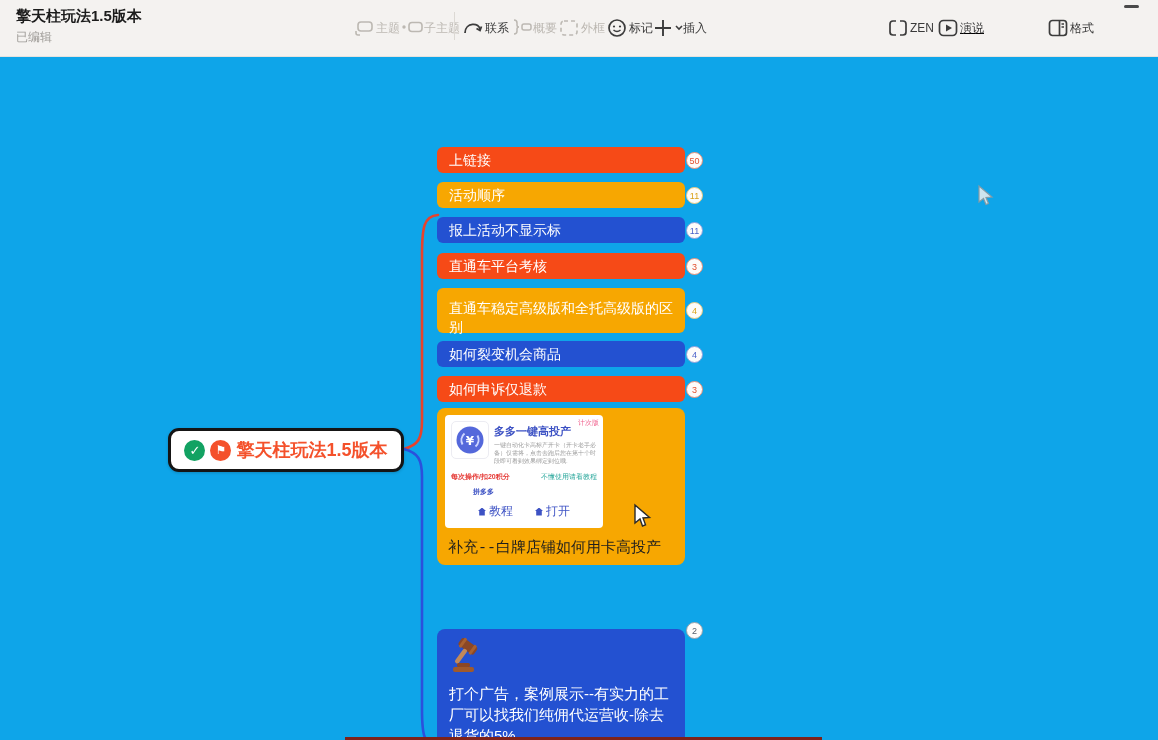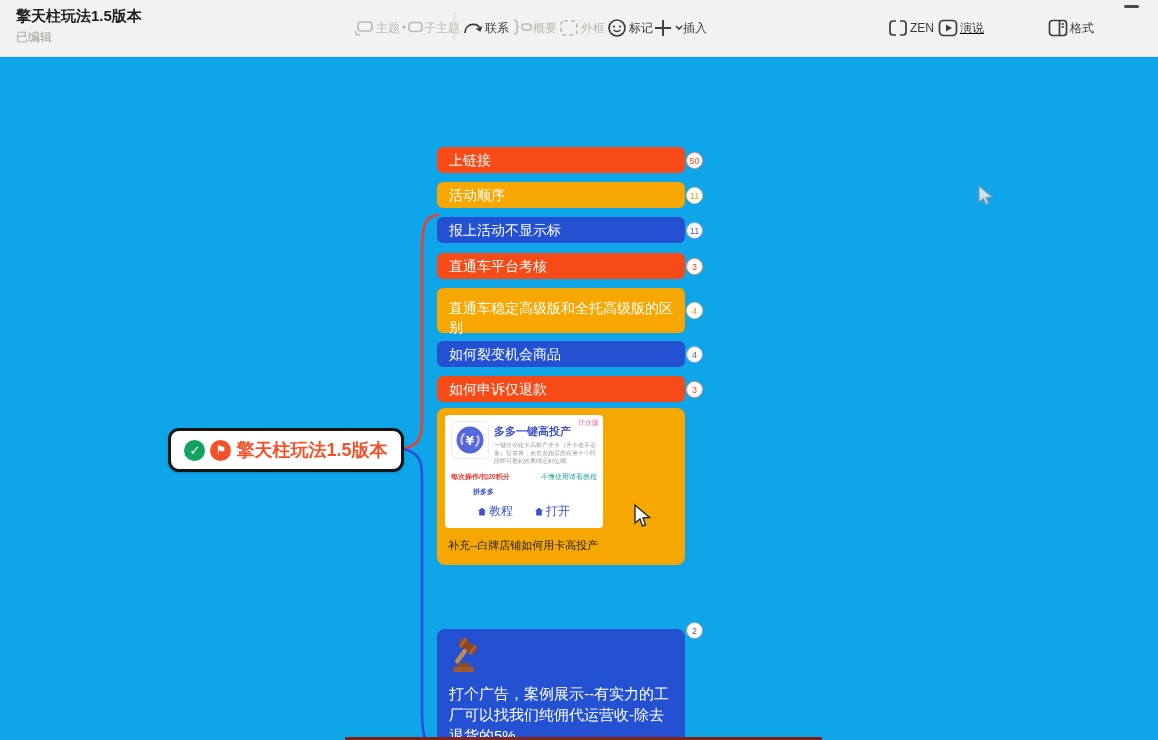--- a/index.html
+++ b/index.html
@@ -53,21 +53,21 @@
   .card-title{font-size:11px;font-weight:bold;color:#3D52C4;line-height:13px;}
   .card-tag{position:absolute;right:-2px;top:-3px;font-size:7px;color:#F0628E;}
   .card-desc{margin-top:2px;font-size:6px;line-height:8px;color:#9b9b9b;word-break:break-all;}
   .card-row{display:flex;justify-content:space-between;margin-top:7px;}
   .card-points{font-size:7px;color:#E53935;font-weight:bold;}
   .card-tip{font-size:7px;color:#26A69A;}
   .card-store{margin-top:5px;margin-left:22px;font-size:7px;color:#3D52C4;font-weight:bold;}
   .card-btns{display:flex;justify-content:center;gap:22px;margin-top:6px;}
   .card-btn{display:flex;align-items:center;gap:3px;font-size:12px;color:#3D52C4;cursor:pointer;}
   .house{display:inline-block;width:8px;height:8px;background:#3D52C4;clip-path:polygon(50% 0,100% 45%,85% 45%,85% 100%,15% 100%,15% 45%,0 45%);}
-  .yellow-caption{position:absolute;left:11px;top:130px;font-size:11px;color:#1e1e1e;}
+  .yellow-caption{position:absolute;left:11px;top:130px;font-size:15px;color:#1e1e1e;font-family:Liberation Mono, monospace;}
 
   
   .node-ad{position:absolute;left:437px;top:572px;width:248px;height:118px;background:#2351D1;border-radius:8px;box-sizing:border-box;padding:8px 12px;cursor:pointer;}
   .ad-text{margin-top:4px;font-size:15px;color:#ffffff;line-height:21px;word-break:break-all;}
 
   
   .cursor{position:absolute;pointer-events:none;}
 
   .bottom-strip{position:absolute;left:345px;top:737px;width:477px;height:3px;background:#7E221A;}
 </style>

